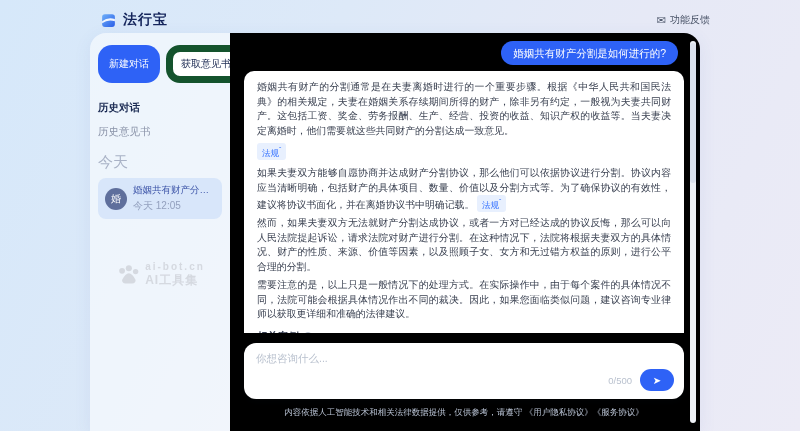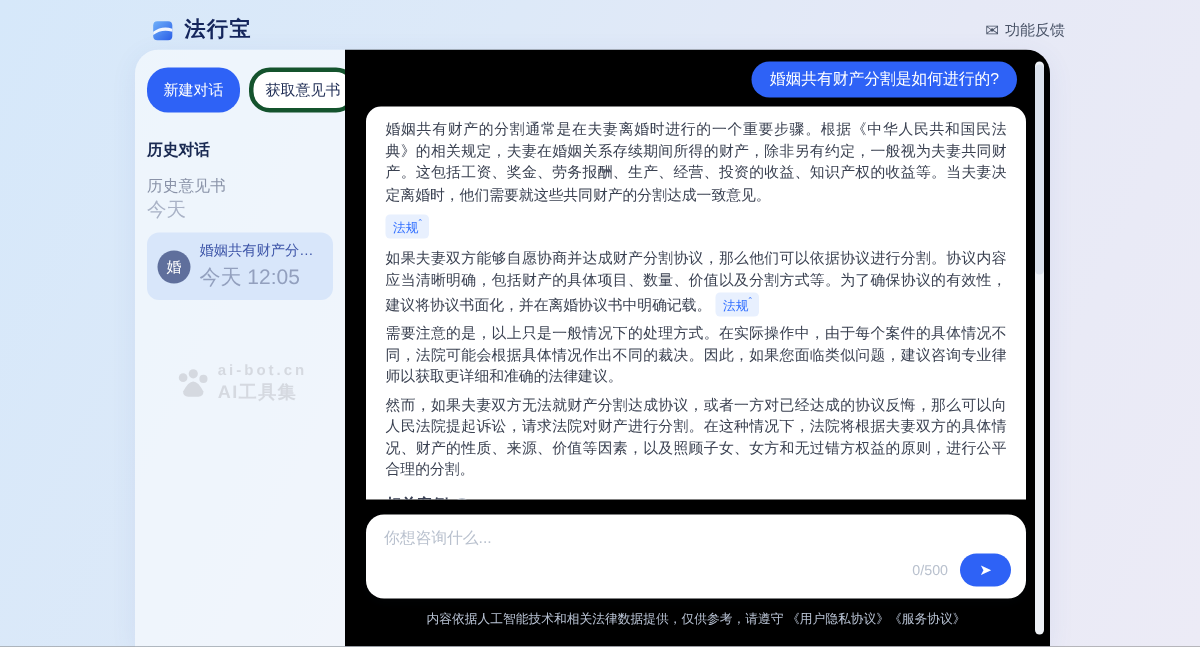--- a/index.html
+++ b/index.html
@@ -21,34 +21,34 @@
   .container { position:absolute; left:90px; right:100px; top:33px; bottom:0;
     border-radius:16px 16px 0 0; overflow:hidden; display:flex;
     box-shadow:0 4px 18px rgba(60,90,160,0.08);justify-content:flex-end; }
 
   
   .sidebar { width:140px; flex:0 0 140px; background:rgba(255,255,255,0.55);
     padding:12px 8px; position:relative; }
   .side-btns { display:flex; gap:6px; }
   .btn-new { background:#2e62f6; color:#fff; border:none; font-size:10px;
     padding:6px 11px; border-radius:14px; cursor:pointer; white-space:nowrap; }
-  .btn-opinion { background:#fff; color:#1e2c54; border:3px solid #14532d; font-size:10px;
+  .btn-opinion { background:#fff; color:#1e2c54; border:7px solid #14532d; font-size:10px;
     padding:5px 8px; border-radius:14px; cursor:pointer; white-space:nowrap; }
   .side-tabs { display:flex; gap:10px; margin-top:18px; font-size:10.5px;flex-direction:column; }
   .tab-active { color:#1a2a52; font-weight:bold; cursor:pointer; }
   .tab-idle { color:#8a93a8; cursor:pointer; }
-  .group-label { font-size:13px; color:#a9b2c6; }
+  .group-label { margin-top:14px; font-size:15px; color:#a9b2c6; }
   .conv-item { margin-top:6px; background:#d8e6fa; border-radius:8px; padding:6px 7px;
     display:flex; gap:6px; align-items:center; cursor:pointer; }
   .conv-avatar { width:22px; height:22px; flex:0 0 22px; border-radius:50%;
     background:#5f6f9c; color:#fff; font-size:10px; display:flex; align-items:center; justify-content:center; }
   .conv-meta { min-width:0; }
   .conv-title { font-size:9.5px; color:#3d55a8; white-space:nowrap; overflow:hidden;
     text-overflow:ellipsis; max-width:92px; }
-  .conv-time { font-size:14px; color:#93a0be; margin-top:2px; }
+  .conv-time { font-size:10px; color:#93a0be; margin-top:2px; }
   .watermark { margin-top:42px; display:flex; align-items:center; justify-content:center;
     gap:4px; color:#d5d9e0; user-select:none; }
   .wm-text { text-align:left; }
   .wm-line1 { font-size:10px; font-weight:bold; letter-spacing:2px; }
   .wm-line2 { font-size:12px; font-weight:bold; letter-spacing:1px; }
 
   
   .main { flex:1; background:#000000; position:relative; display:flex; flex-direction:column;
     padding:0 16px 6px 14px; min-width:0; }
   .messages { flex:1; min-height:0; overflow:hidden; display:flex; flex-direction:column; }
@@ -149,22 +149,22 @@
   <div class="main">
     <div class="messages">
       <div class="user-bubble">婚姻共有财产分割是如何进行的?</div>
 
       <div class="answer-card">
         <p>婚姻共有财产的分割通常是在夫妻离婚时进行的一个重要步骤。根据《中华人民共和国民法典》的相关规定，夫妻在婚姻关系存续期间所得的财产，除非另有约定，一般视为夫妻共同财产。这包括工资、奖金、劳务报酬、生产、经营、投资的收益、知识产权的收益等。当夫妻决定离婚时，他们需要就这些共同财产的分割达成一致意见。</p>
         <div class="tag-line">
           <span class="tag"><span>法规</span><sup>ˆ</sup></span>
         </div>
         <p><span>如果夫妻双方能够自愿协商并达成财产分割协议，那么他们可以依据协议进行分割。协议内容应当清晰明确，包括财产的具体项目、数量、价值以及分割方式等。为了确保协议的有效性，建议将协议书面化，并在离婚协议书中明确记载。</span>&nbsp;<span class="tag"><span>法规</span><sup>ˆ</sup></span></p>
+        <p>然而，如果夫妻双方无法就财产分割达成协议，或者一方对已经达成的协议反悔，那么可以向人民法院提起诉讼，请求法院对财产进行分割。在这种情况下，法院将根据夫妻双方的具体情况、财产的性质、来源、价值等因素，以及照顾子女、女方和无过错方权益的原则，进行公平合理的分割。</p>
         <p>需要注意的是，以上只是一般情况下的处理方式。在实际操作中，由于每个案件的具体情况不同，法院可能会根据具体情况作出不同的裁决。因此，如果您面临类似问题，建议咨询专业律师以获取更详细和准确的法律建议。</p>
-        <p>然而，如果夫妻双方无法就财产分割达成协议，或者一方对已经达成的协议反悔，那么可以向人民法院提起诉讼，请求法院对财产进行分割。在这种情况下，法院将根据夫妻双方的具体情况、财产的性质、来源、价值等因素，以及照顾子女、女方和无过错方权益的原则，进行公平合理的分割。</p>
 
         <div class="related-head">
           <span>相关案例</span>
           <span class="info-ic">?</span>
         </div>
 
       </div>
     </div>
 
     <div class="input-card">

